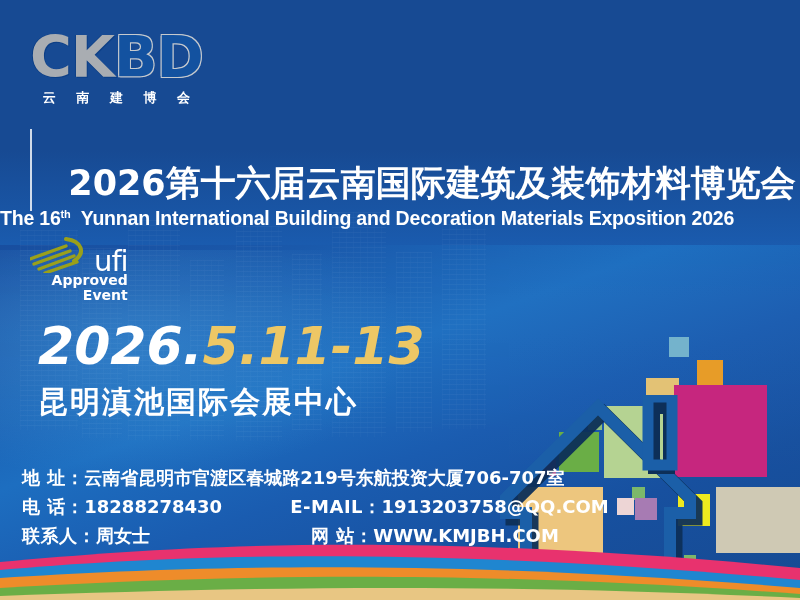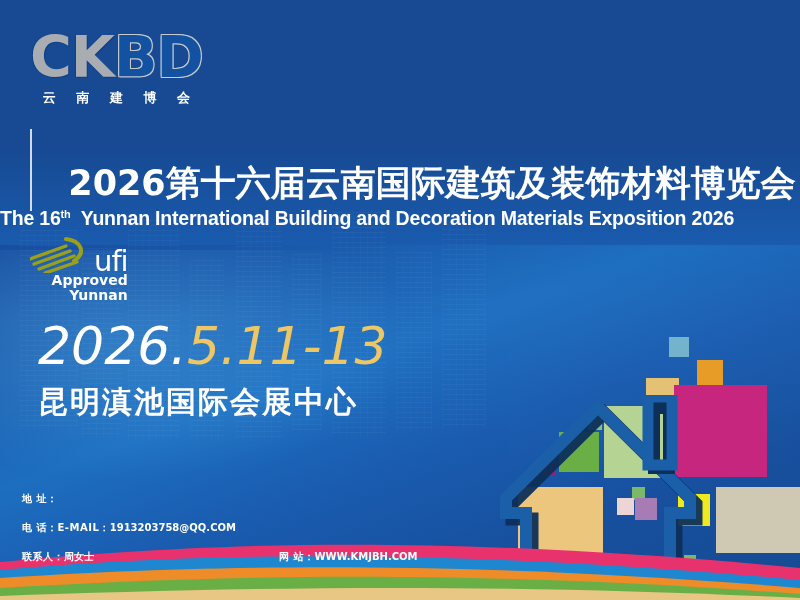--- a/index.html
+++ b/index.html
@@ -53,30 +53,30 @@
   
   .title-cn{position:absolute;left:0;top:160px;width:800px;text-align:center;color:#fff;
     font-size:35px;font-weight:bold;letter-spacing:0px;z-index:8;white-space:nowrap;
     font-family:"DejaVu Sans","Liberation Sans",sans-serif;padding-left:32px;}
   .title-en{position:absolute;left:0;top:207px;width:684px;text-align:center;color:#fff;
     font-size:19.5px;font-weight:bold;letter-spacing:-.2px;z-index:8;white-space:nowrap;
     font-family:"Liberation Sans","DejaVu Sans",sans-serif;}
   .title-en sup{font-size:11px;vertical-align:super;}
   
   .dateline{position:absolute;left:38px;top:320px;z-index:8;white-space:nowrap;
-    font-style:italic;font-weight:normal;font-size:52px;line-height:1;
+    font-style:italic;font-weight:bold;font-size:52px;line-height:1;
     font-family:"DejaVu Sans","Liberation Sans",sans-serif;}
   .dateline .yr{color:#ffffff;}
   .dateline .md{color:#edc765;}
   .venue{position:absolute;left:38px;top:382px;z-index:8;color:#fff;font-weight:bold;
     font-size:30px;letter-spacing:2px;white-space:nowrap;
     font-family:Liberation Serif, serif;}
   
-  .contact{position:absolute;left:22px;top:492px;z-index:9;color:#fff;font-weight:bold;
-    font-size:10px;font-family:"DejaVu Sans","Liberation Sans",sans-serif;}
+  .contact{position:absolute;left:22px;top:466px;z-index:9;color:#fff;font-weight:bold;
+    font-size:18px;font-family:"DejaVu Sans","Liberation Sans",sans-serif;}
   .crow{display:flex;align-items:baseline;height:29px;white-space:nowrap;}
   .clabel{letter-spacing:.5px;}
   .pad-w{display:inline-block;min-width:206px;}
   .pad-w2{display:inline-block;min-width:215px;}
   
   .sq{position:absolute;}
   
   .house{position:absolute;left:498px;top:395px;width:300px;height:205px;z-index:6;}
   
   .waves{position:absolute;left:0;bottom:0;width:800px;height:90px;z-index:7;}
@@ -118,21 +118,21 @@
             <path d="M4 31 L40 18"></path>
             <path d="M9 36 L44 23"></path>
             <path d="M15 40 L47 29"></path>
             <path d="M0 26 L36 13"></path>
           </g>
           <path d="M36 6 C52 8, 56 20, 44 28" stroke="#9aa01a" stroke-width="4" fill="none" stroke-linecap="round"></path>
         </svg>
         <span class="ufi-word">ufi</span>
       </div>
       <div class="ufi-sub">Approved</div>
-      <div class="ufi-sub">Yunnan</div>
+      <div class="ufi-sub">Event</div>
     </div>
   </div>
 
   <div class="title-cn">2026第十六届云南国际建筑及装饰材料博览会</div>
   <div class="title-en">
     <span>The 16</span><sup>th</sup>&nbsp;
     <span>Yunnan International Building and Decoration Materials Exposition 2026</span>
   </div>
 
   <div id="squares-layer">
@@ -173,23 +173,25 @@
   </svg>
 
   <div class="dateline">
     <span class="yr">2026.</span><span class="md">5.11-13</span>
   </div>
   <div class="venue">昆明滇池国际会展中心</div>
 
   <div class="contact">
     <div class="crow">
       <span class="clabel">地  址：</span>
+      <span>云南省昆明市官渡区春城路219号东航投资大厦706-707室</span>
     </div>
     <div class="crow">
       <span class="clabel">电  话：</span>
+      <span class="pad-w">18288278430</span>
       <span class="clabel">E-MAIL：</span>
       <span>1913203758@QQ.COM</span>
     </div>
     <div class="crow">
       <span class="clabel">联系人：</span>
       <span class="pad-w2">周女士</span>
       <span class="clabel">网  站：</span>
       <span>WWW.KMJBH.COM</span>
     </div>
   </div>

